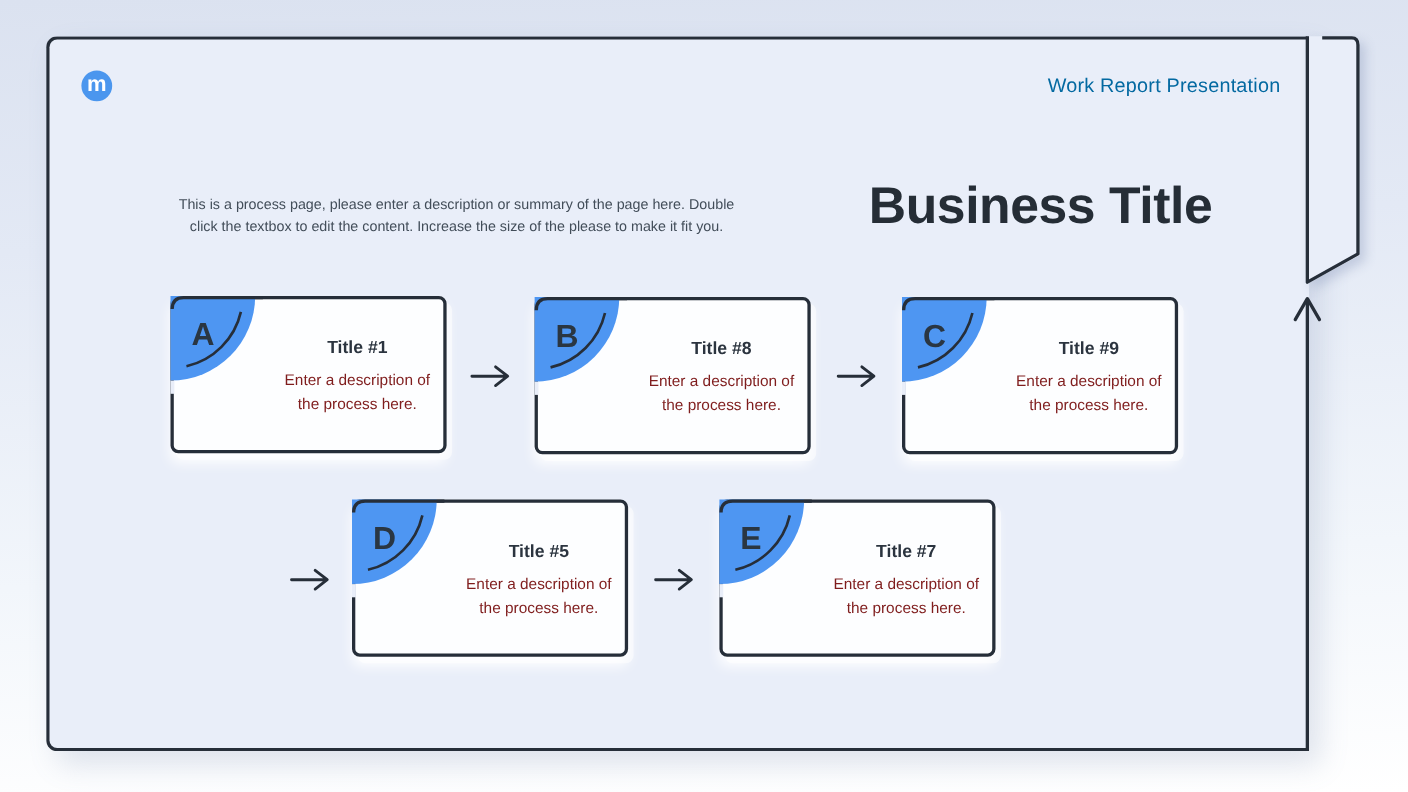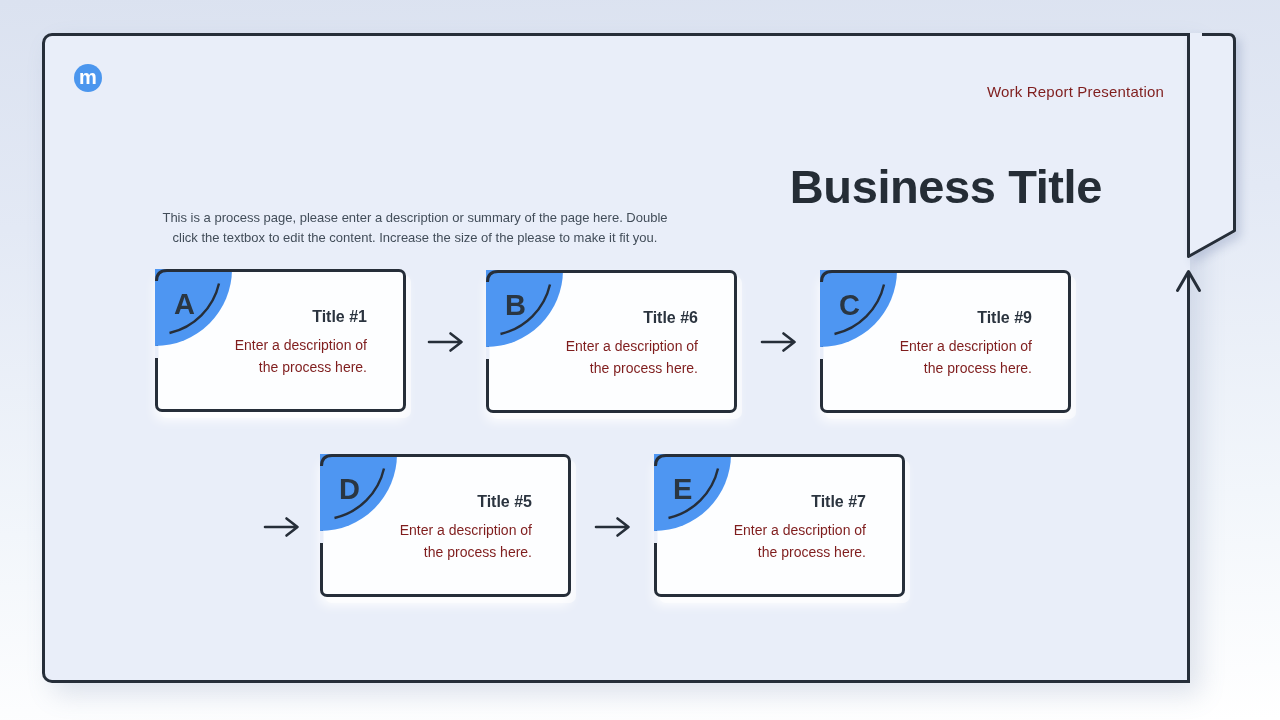--- a/index.html
+++ b/index.html
@@ -16,45 +16,45 @@
     border-radius:10px 0 0 10px;
     box-shadow:10px 12px 26px rgba(105,125,165,0.20);
   }
   
   .logo{
     position:absolute;left:29px;top:28px;width:28px;height:28px;border-radius:50%;
     background:#4b96ee;color:#ffffff;font-size:20px;font-weight:bold;
     text-align:center;line-height:26px;
   }
   
-  .top-right-label{position:absolute;top:47px;right:26px;font-size:15px;color:#7f1d1d;letter-spacing:.2px;}
+  .top-right-label{position:absolute;top:32px;right:26px;font-size:18px;color:#0369a1;letter-spacing:.2px;}
   .kicker{position:absolute;top:99px;right:90px;font-size:21px;font-weight:bold;color:#273039;}
   .big-title{position:absolute;top:123px;right:88px;font-size:47px;font-weight:bold;color:#252d36;letter-spacing:-0.4px;}
   .page-desc{
     position:absolute;left:95px;top:140px;width:550px;text-align:center;
-    font-size:13px;line-height:19.5px;color:#424d59;margin-top:32px;
+    font-size:13px;line-height:19.5px;color:#424d59;
   }
   
   .card{
     position:absolute;width:251px;height:143px;box-sizing:border-box;
     background:#fdfeff;border:3px solid #262e39;border-radius:7px;
     box-shadow:0 8px 12px rgba(255,255,255,0.95),5px 6px 0 rgba(255,255,255,0.55);
   }
   .card-a{left:110px;top:233px}
   .card-b{left:441px;top:234px}
   .card-c{left:775px;top:234px}
   .card-d{left:275px;top:418px}
   .card-e{left:609px;top:418px}
   .card .corner{position:absolute;left:-3px;top:-3px;overflow:visible;}
   .fan{fill:#4e96f2;}
   .topline{fill:none;stroke:#262e39;stroke-width:3;}
   .gapfill{fill:#e9eef9;}
   .arc{fill:none;stroke:#262e39;stroke-width:2.4;}
   .letter{font-family:"Liberation Sans",sans-serif;font-size:29px;font-weight:bold;fill:#2a3642;}
-  .card-text{position:absolute;right:36px;top:36px;text-align:right;}
+  .card-text{position:absolute;right:12px;top:36px;text-align:center;}
   .card-title{font-size:16px;font-weight:bold;color:#2b343f;margin-bottom:8px;}
   .card-desc{font-size:14px;line-height:22px;color:#7f1d1d;}
   
   .h-arrow{position:absolute;width:38px;height:22px;}
   .h-arrow svg path{fill:none;stroke:#262e39;stroke-width:2.6;stroke-linecap:round;stroke-linejoin:round;}
   .a1{left:382px;top:295px}
   .a2{left:715px;top:295px}
   .a3{left:218px;top:480px}
   .a4{left:549px;top:480px}
   
@@ -100,21 +100,21 @@
 
   <div class="card card-b">
     <svg class="corner" width="92" height="92" viewBox="0 0 92 92">
       <path class="fan" d="M0,0 H77 A77,77 0 0 1 0,77 Z"></path>
       <path class="topline" d="M1.5,12 Q1.5,1.5 12,1.5 H84"></path>
       <rect class="gapfill" x="0" y="77" width="3.5" height="12"></rect>
       <path class="arc" d="M64,14.5 A66,66 0 0 1 14.5,64"></path>
       <text class="letter" x="19" y="45">B</text>
     </svg>
     <div class="card-text">
-      <div class="card-title">Title #6</div>
+      <div class="card-title">Title #8</div>
       <div class="card-desc">
         <span>Enter a description of</span><br><span>the process here.</span>
       </div>
     </div>
   </div>
 
   <div class="card card-c">
     <svg class="corner" width="92" height="92" viewBox="0 0 92 92">
       <path class="fan" d="M0,0 H77 A77,77 0 0 1 0,77 Z"></path>
       <path class="topline" d="M1.5,12 Q1.5,1.5 12,1.5 H84"></path>

